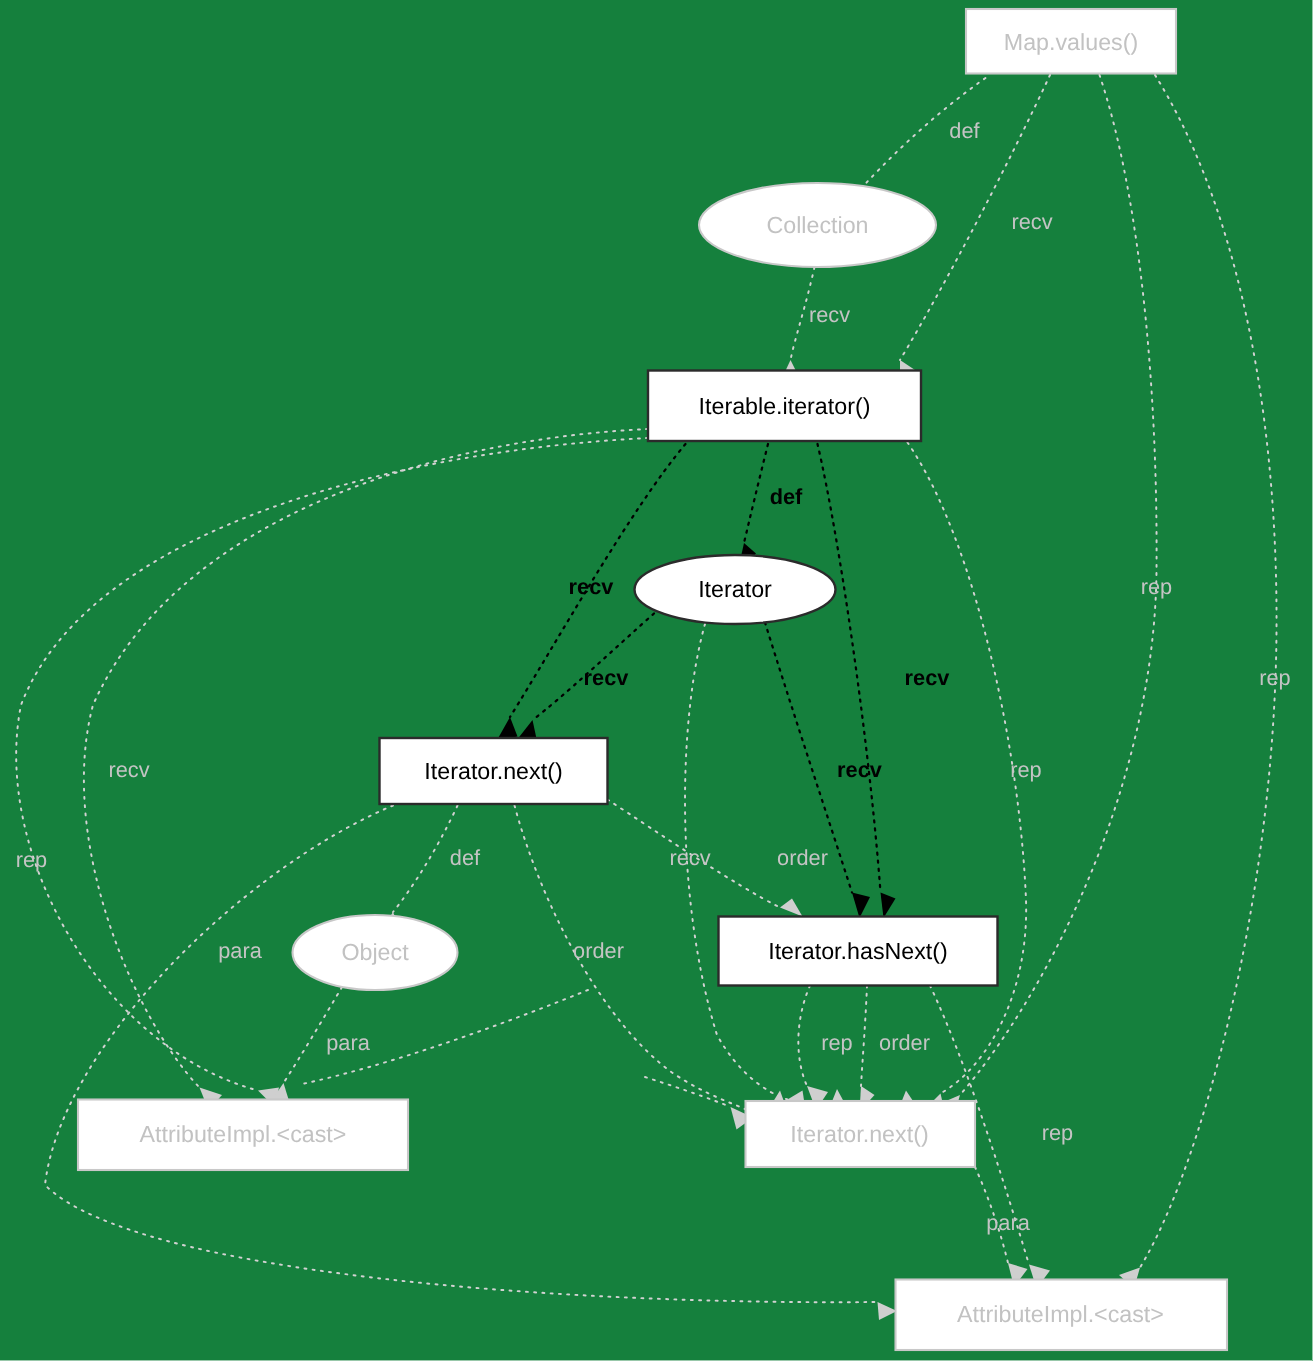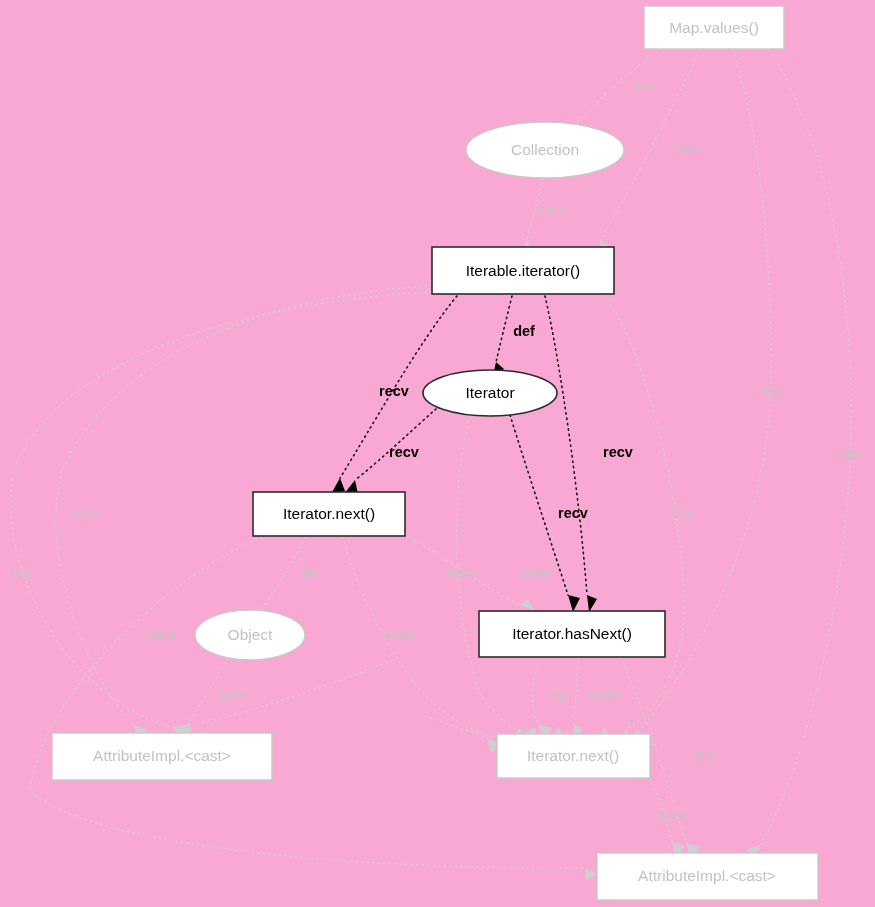--- a/index.html
+++ b/index.html
@@ -7,21 +7,21 @@
     padding: 0;
     background: #ffffff;
   }
   body {
     font-family: "Liberation Sans", sans-serif;
   }
   #graph-canvas {
     position: relative;
     width: 875px;
     height: 907px;
-    background: #f9a8d4;
+    background: #15803d;
     overflow: hidden;
   }
   #graph-svg {
     position: absolute;
     top: 0;
     left: 0;
     width: 875px;
     height: 907px;
   }
   .node-shape {

